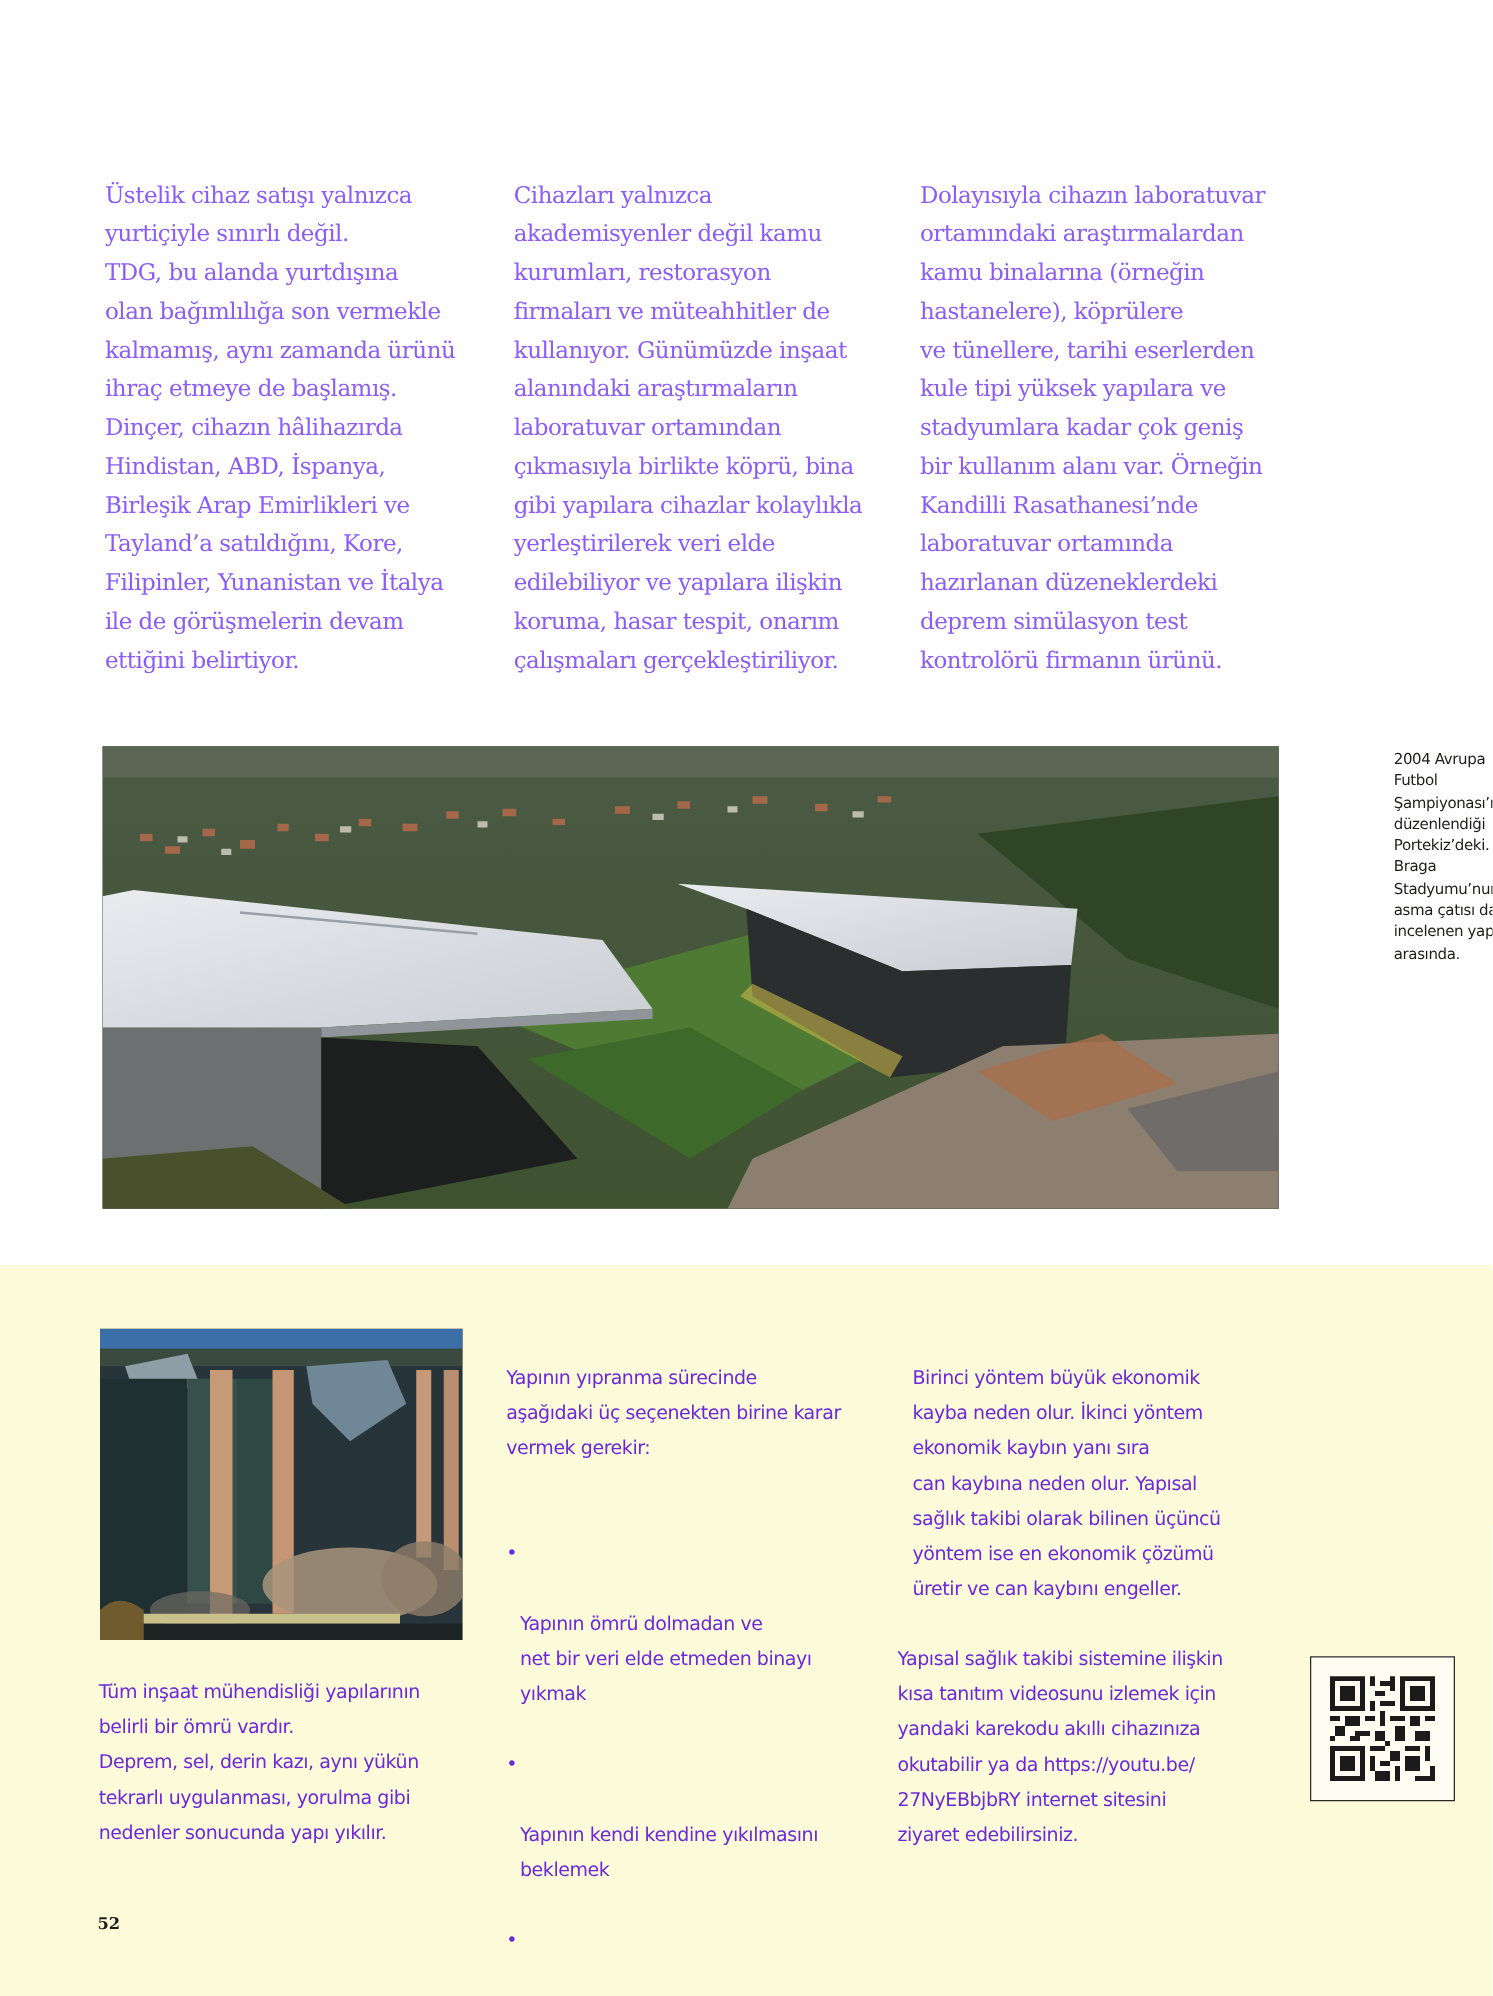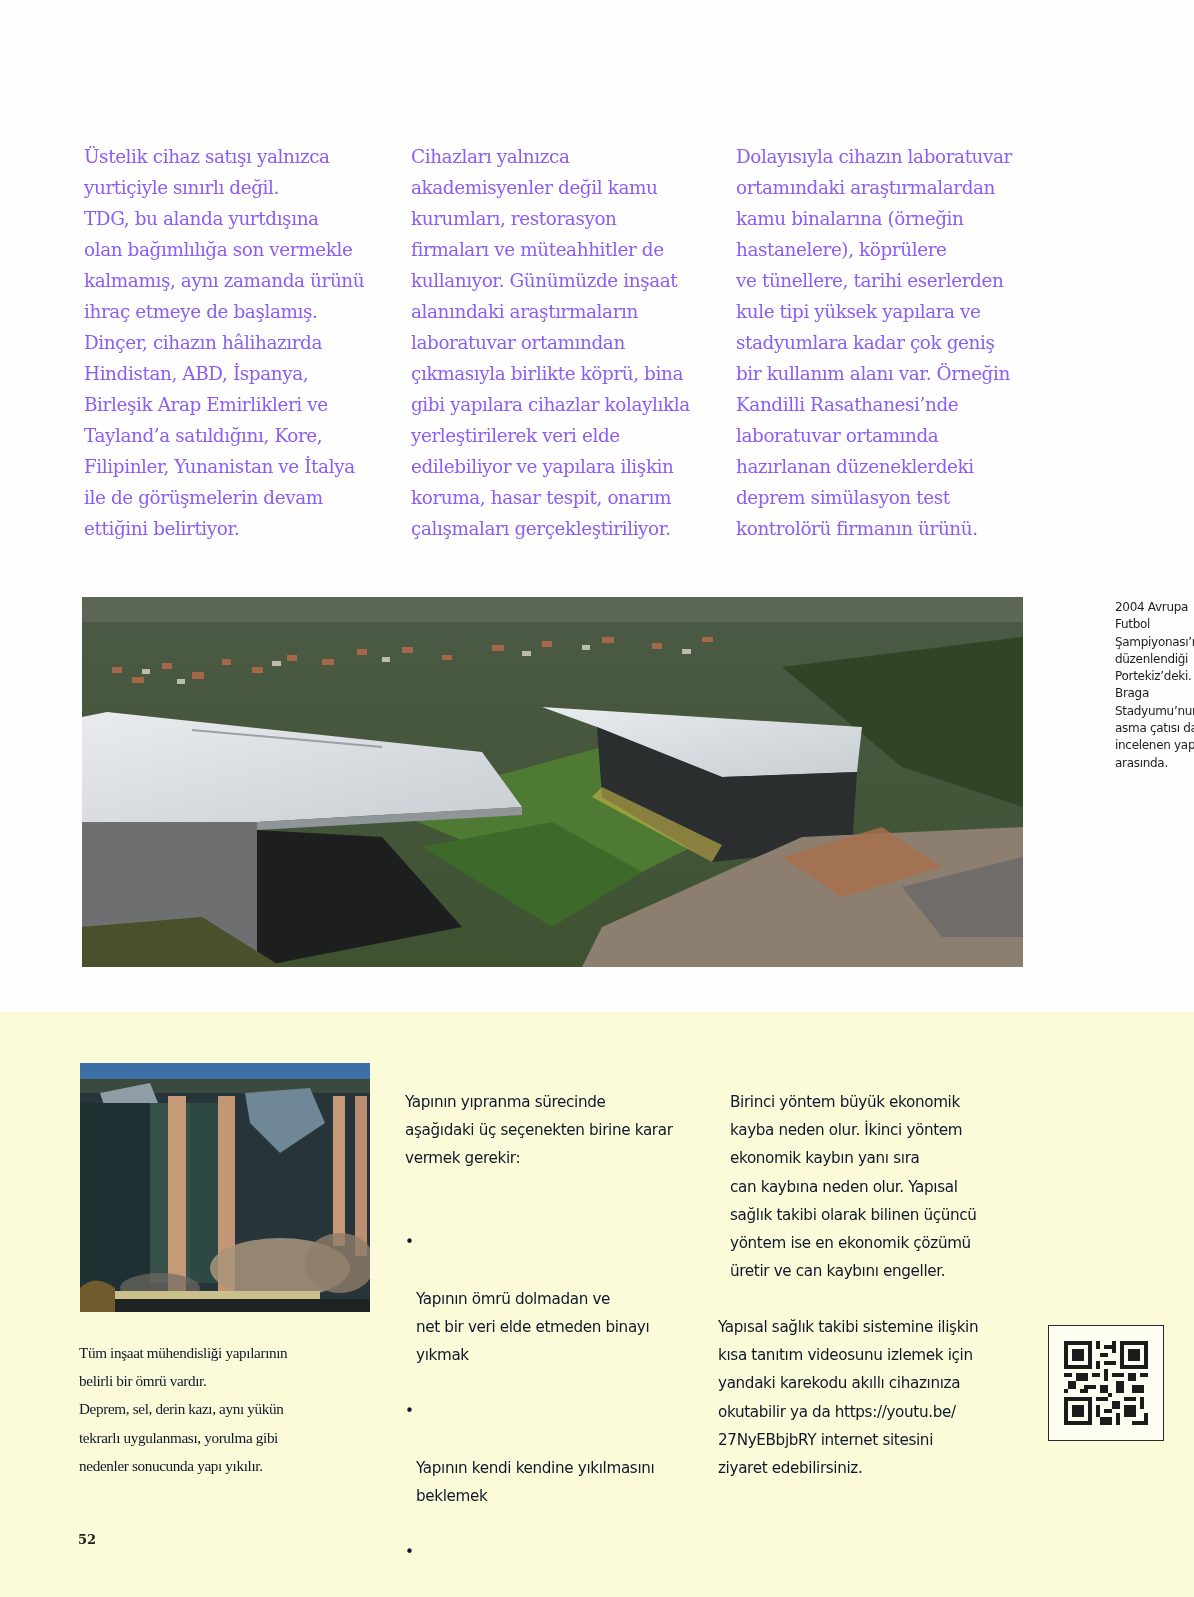--- a/index.html
+++ b/index.html
@@ -33,23 +33,23 @@
       position: absolute; left: 0; top: 1012px; width: 1194px; height: 585px;
       background: #fcfbd9;
     }
     #demolition-photo {
       position: absolute; left: 80px; top: 1063px; width: 290px; height: 249px;
       overflow: hidden; background: #2b3a3a;
     }
     .sans-block {
       position: absolute;
       font-family: "DejaVu Sans", sans-serif; font-size: 15.2px; line-height: 28.2px;
-      letter-spacing: -0.35px; color: #0f172a; white-space: pre-line;
-    }
-    #panel-left-text { left: 79px; top: 1339px; width: 300px; font-family: Liberation Serif, serif; }
+      letter-spacing: -0.35px; color: #6d28d9; white-space: pre-line;
+    }
+    #panel-left-text { left: 79px; top: 1339px; width: 300px; }
     #panel-mid-intro { left: 405px; top: 1088px; width: 300px; }
     #panel-mid-list { left: 405px; top: 1200px; width: 300px; margin: 0; padding: 0; list-style: none; }
     #panel-mid-list li { position: relative; padding-left: 11px; white-space: pre-line; }
     #panel-mid-list li .bullet { position: absolute; left: 0; top: 0; }
     #panel-right-1 { left: 730px; top: 1088px; width: 300px; }
     #panel-right-2 { left: 718px; top: 1313px; width: 300px; }
 
     #qr-box {
       position: absolute; left: 1048px; top: 1325px; width: 116px; height: 116px;
       border: 1.5px solid #2a2a28; box-sizing: border-box; background: #fdfdf2;

